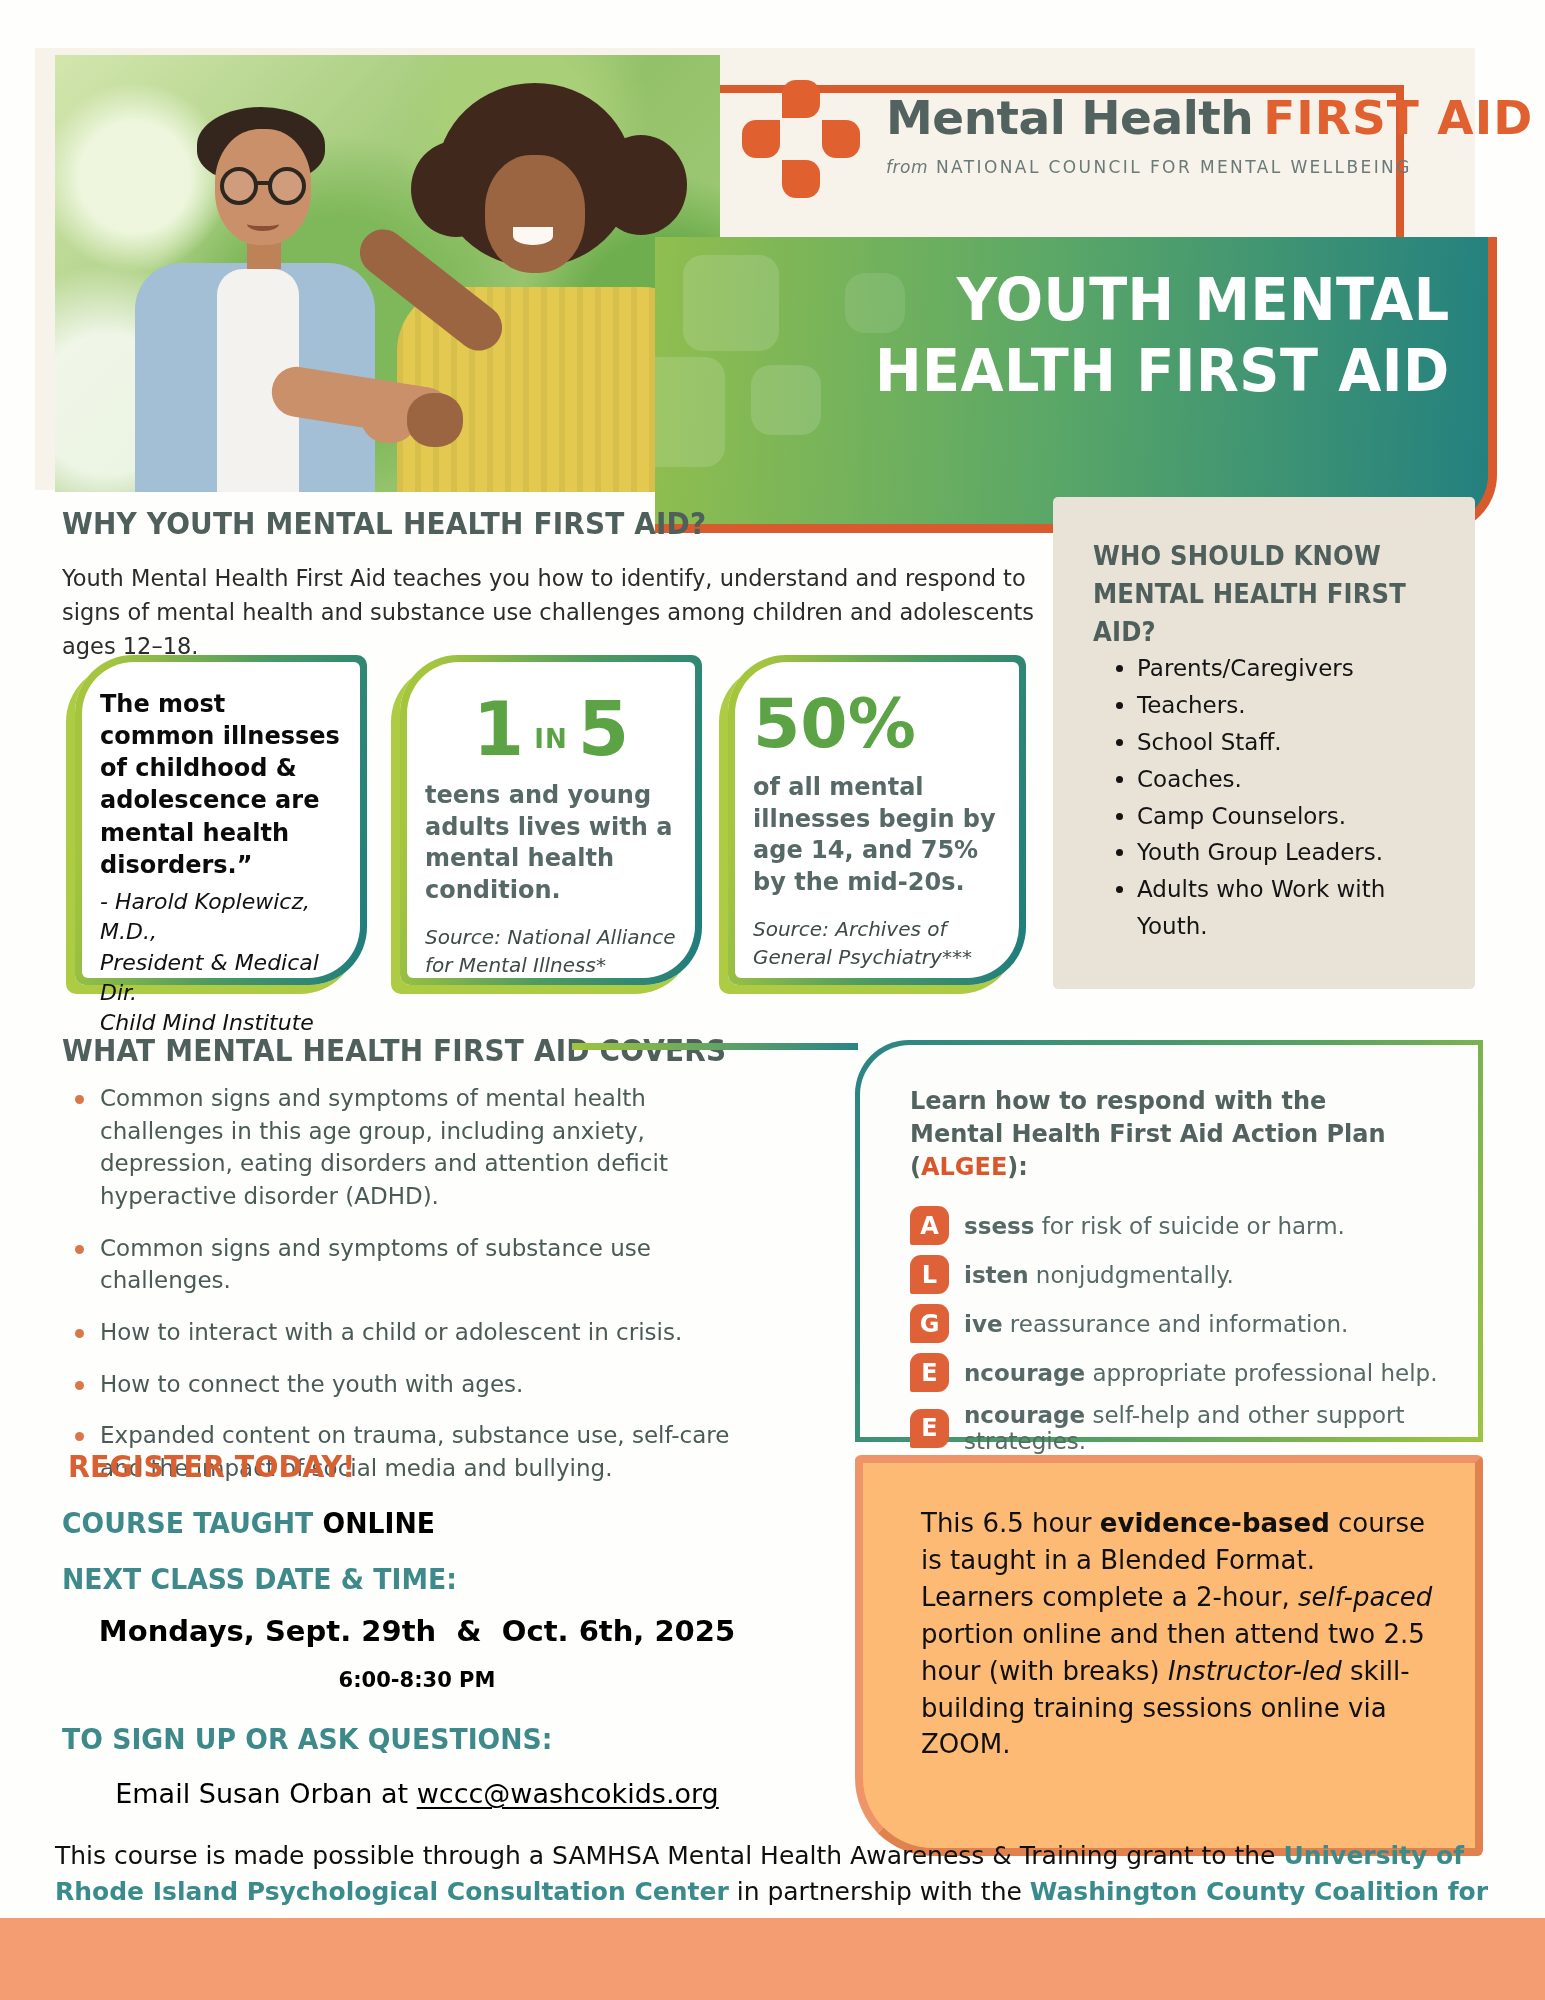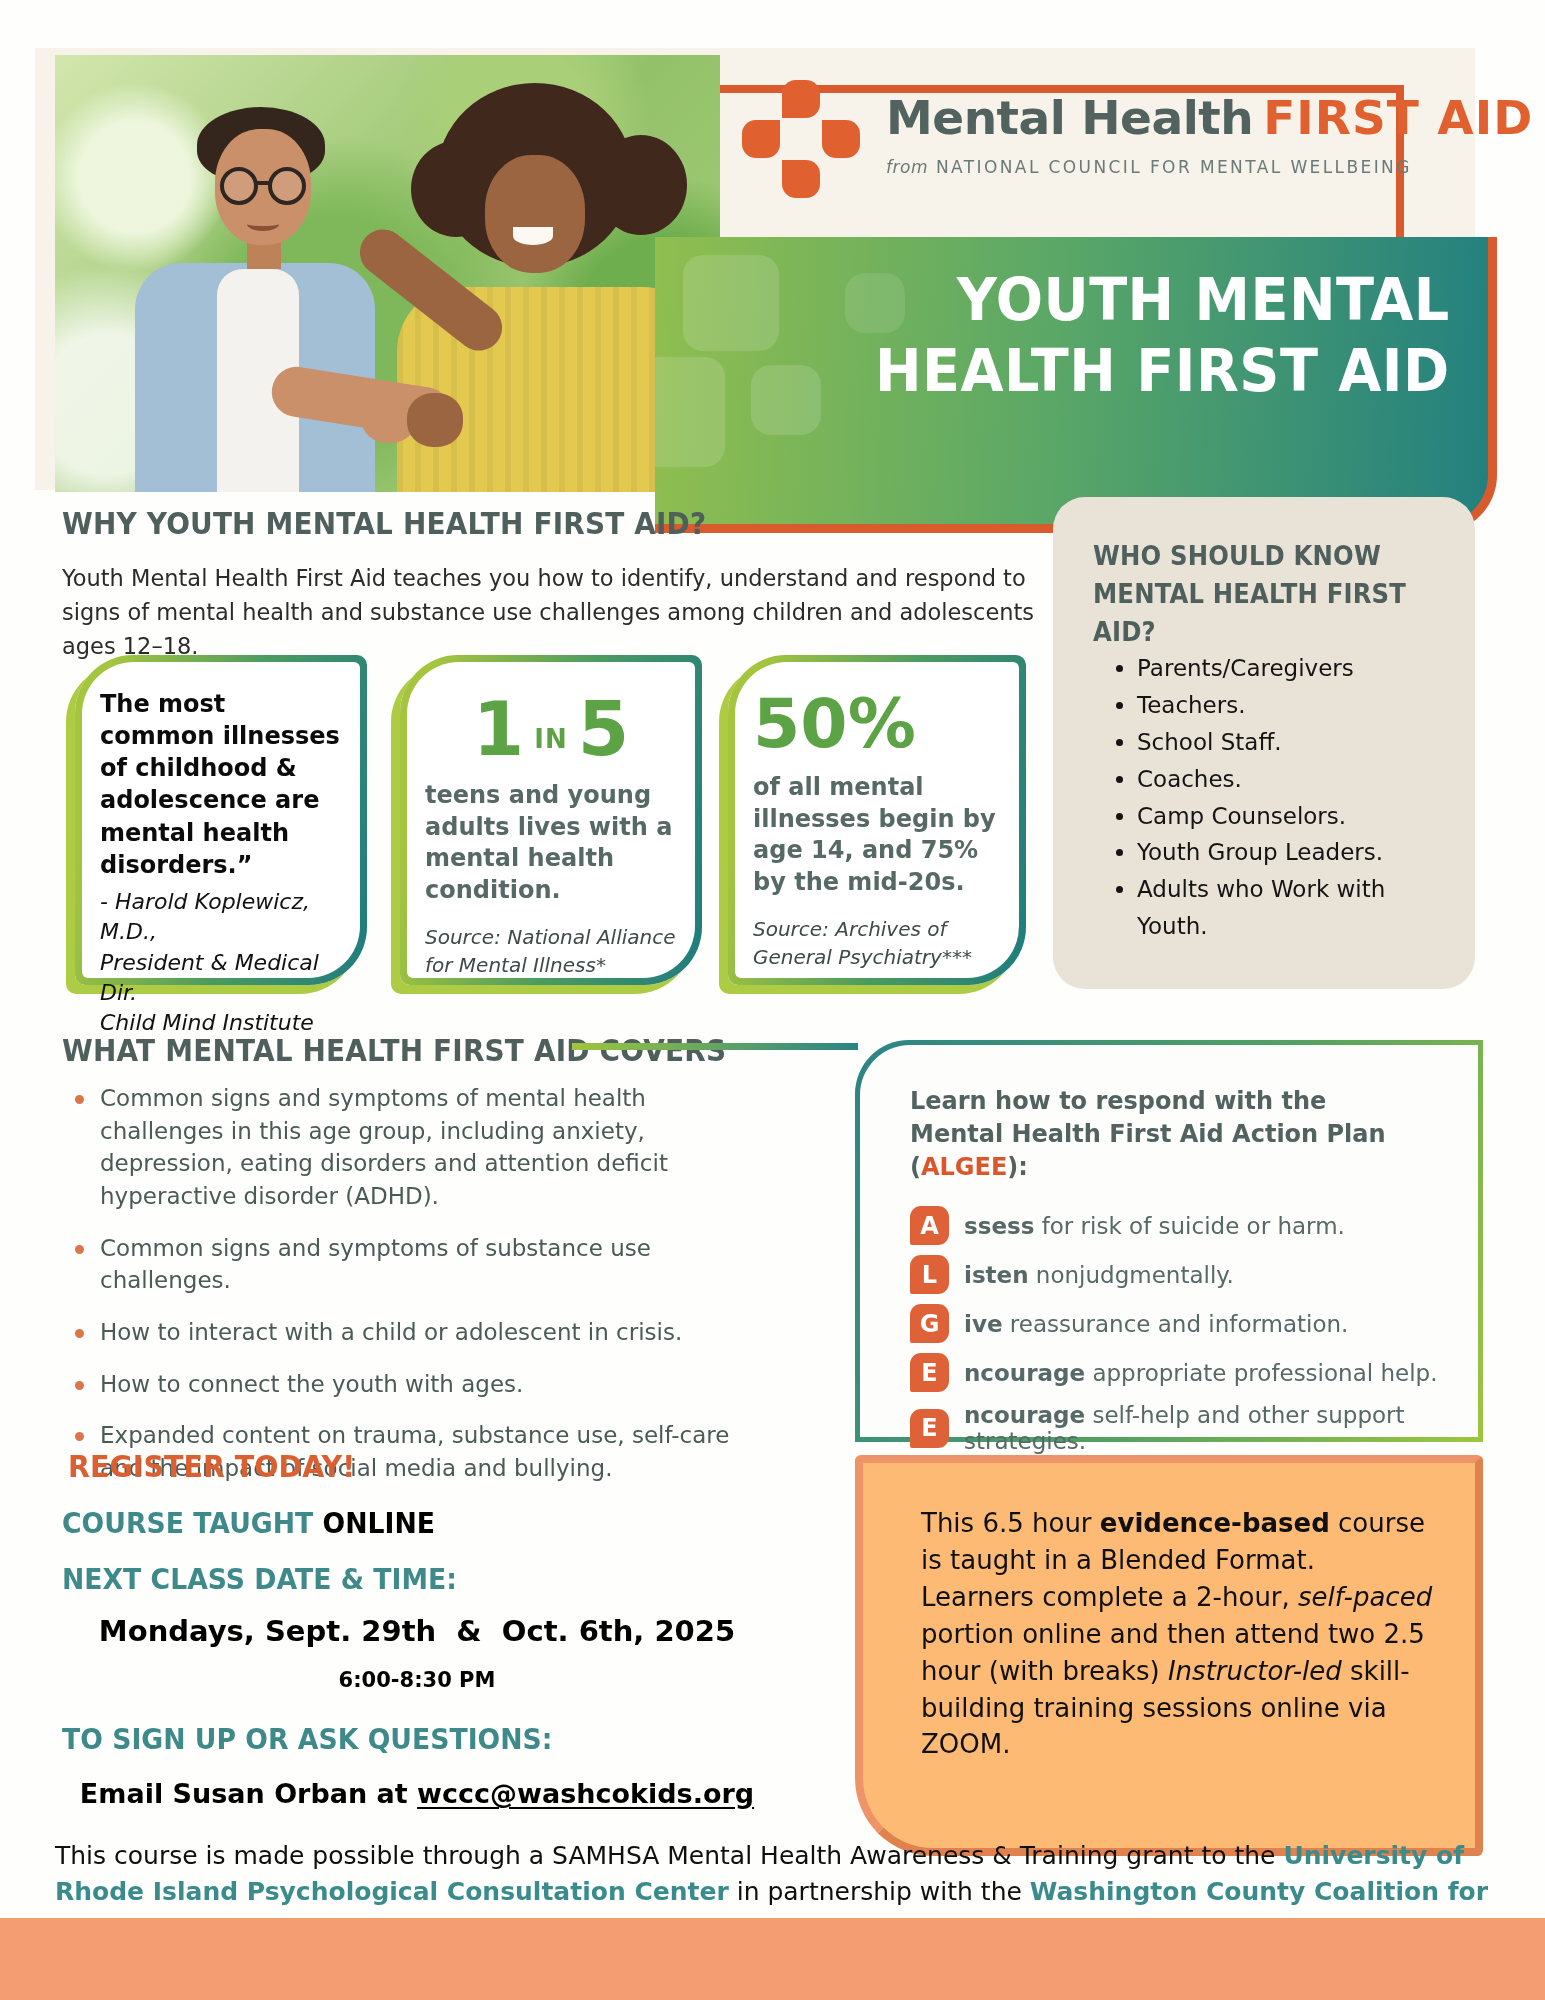--- a/index.html
+++ b/index.html
@@ -88,21 +88,21 @@
   .bignum { color:#5BA345; font-weight:800; line-height:1; }
   .numrow { display:flex; align-items:flex-end; justify-content:center; gap:10px; margin-top:4px; }
   .numrow .big { font-size:74px; }
   .numrow .mid { font-size:26px; font-weight:800; color:#5BA345; padding-bottom:12px; letter-spacing:1px; }
   .pct { font-size:68px; margin-top:2px; }
   .stat-text { margin-top:14px; font-size:24px; font-weight:700; color:#566966; line-height:1.32; }
   .stat-src { margin-top:16px; font-style:italic; font-size:20px; color:#3E4A48; line-height:1.4; }
 
   
   .who-card { position:absolute; left:1053px; top:497px; width:422px; height:492px;
-    background:#E9E2D7; border-radius:32px; padding:40px 34px 30px 40px; }
+    background:#E9E2D7; border-radius:5px; padding:40px 34px 30px 40px; }
   .who-heading { font-size:27px; line-height:1.4; white-space:normal; }
   .who-list { padding-left:44px; }
   .who-list li { font-size:23px; color:#141414; line-height:1.6; }
 
   
   .covers-heading { position:absolute; left:62px; top:1032px; font-size:31px; }
   .covers-rule { position:absolute; left:572px; top:1043px; width:286px; height:7px;
     background:linear-gradient(90deg,#9EC53F,#2A8486); }
   .covers-list { position:absolute; left:75px; top:1082px; width:690px; }
   .covers-list .item { display:flex; gap:16px; margin-bottom:19px; font-size:23px; color:#4A5A57; line-height:1.42; }
@@ -127,21 +127,21 @@
   .teal-h { color:#3E8A8A; font-weight:800; transform:scaleX(.92); transform-origin:left; white-space:nowrap; }
   .line-course { position:absolute; left:62px; top:1506px; font-size:29px; }
   .line-course .black { color:#000; }
   .line-next { position:absolute; left:62px; top:1562px; font-size:29px; }
   .line-date { position:absolute; left:62px; top:1614px; width:710px; text-align:center;
     font-size:29px; font-weight:800; color:#000; white-space:pre-wrap; }
   .line-time { position:absolute; left:62px; top:1668px; width:710px; text-align:center;
     font-size:21px; font-weight:800; color:#000; }
   .line-signup { position:absolute; left:62px; top:1722px; font-size:29px; }
   .line-email { position:absolute; left:62px; top:1778px; width:710px; text-align:center;
-    font-size:27px; font-weight:700; color:#000; }
+    font-size:27px; font-weight:400; color:#000; }
   .line-email .email { text-decoration:underline; text-underline-offset:4px; }
 
   
   .course-card { position:absolute; left:855px; top:1455px; width:628px; height:401px;
     background:#fdba74; border:8px solid #EE9468; border-right-color:#E0824E; border-bottom-color:#E0824E;
     border-radius:6px 6px 6px 78px; padding:42px 34px 30px 58px; }
   .course-card p { font-size:26px; color:#101010; line-height:1.42; }
 
   
   .footer-note { position:absolute; left:55px; top:1838px; width:1435px; font-size:25px; color:#0F0F0F; line-height:1.45; }

